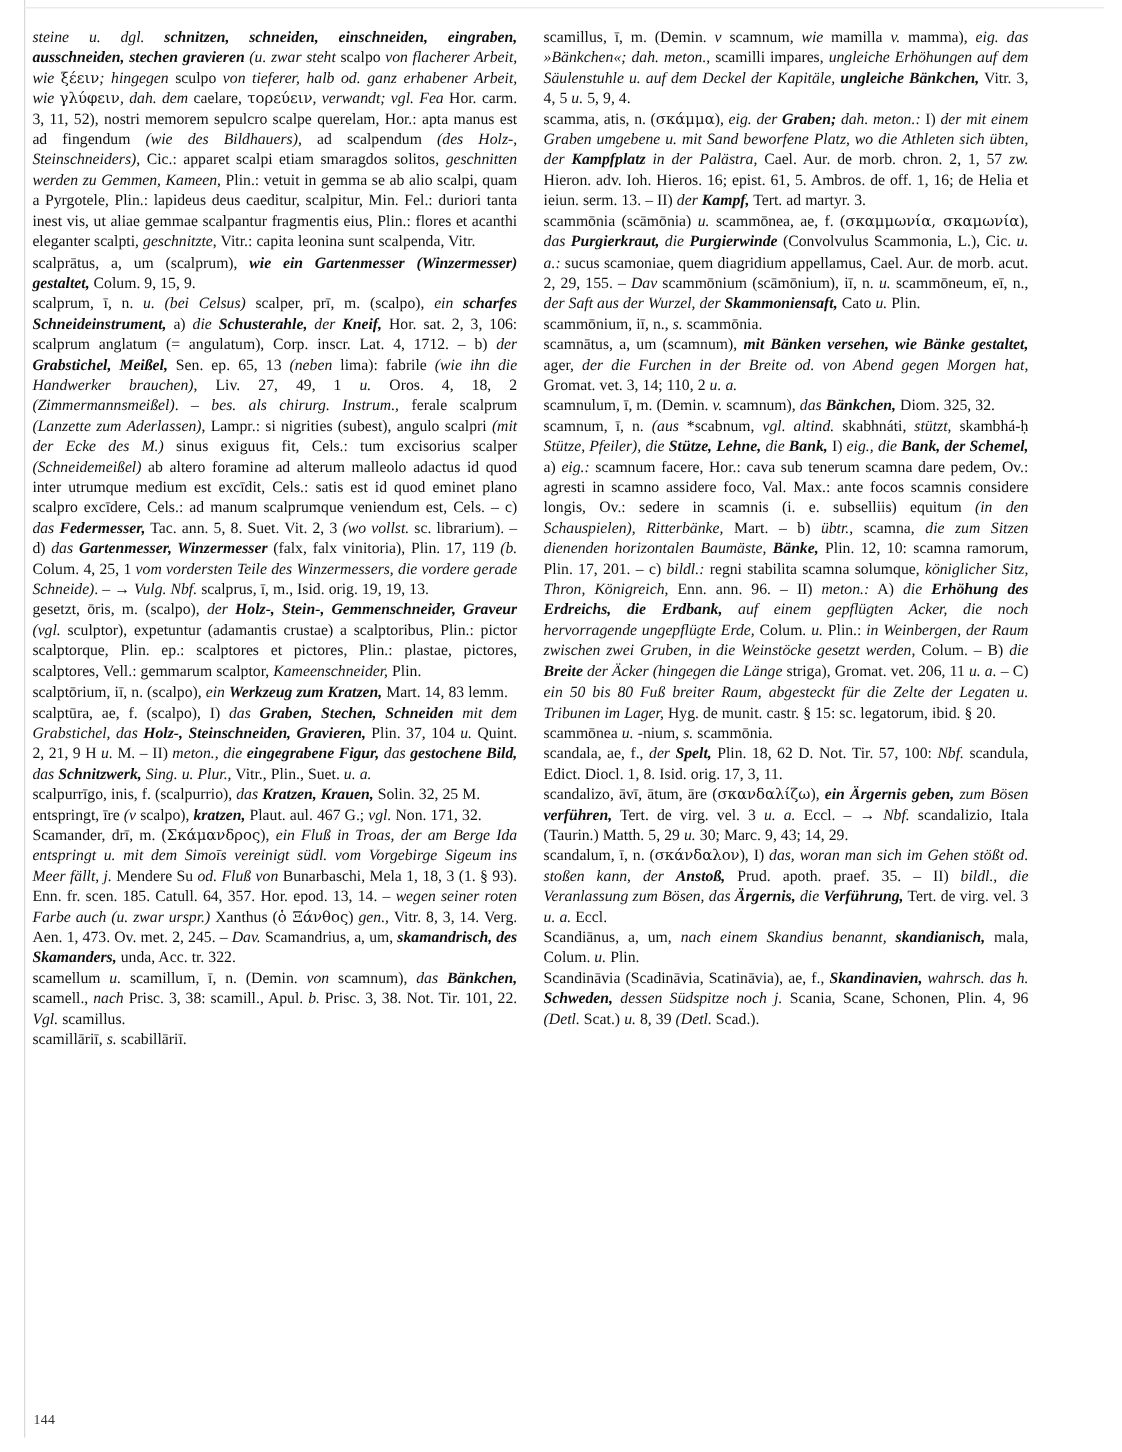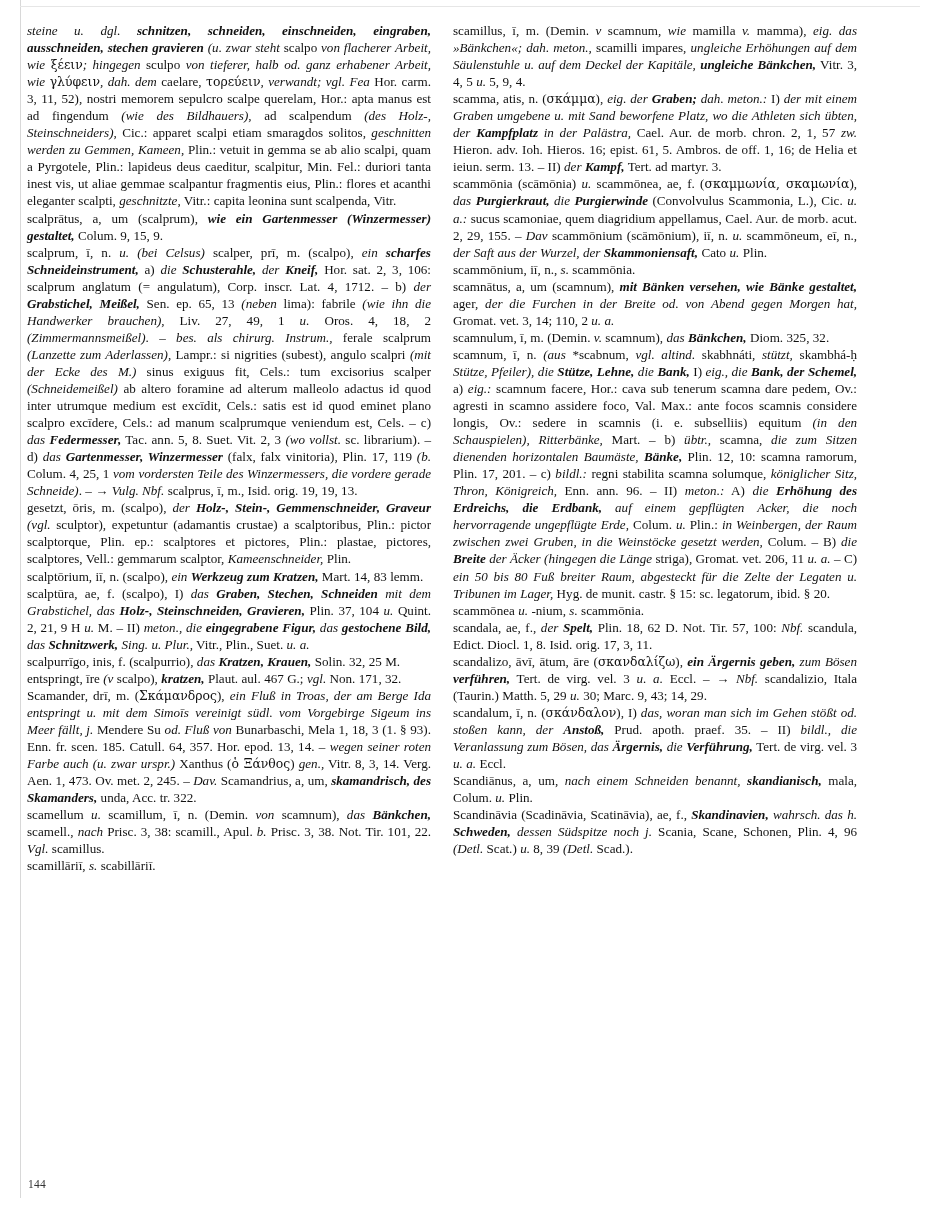--- a/index.html
+++ b/index.html
@@ -117,20 +117,20 @@
         <p class="entry"><b>scamma</b>, atis, n. (<span class="gr">σκάμμα</span>), <i>eig. der</i> <span class="bi">Graben;</span> <i>dah. meton.:</i> I) <i>der mit einem Graben umgebene u. mit Sand beworfene Platz, wo die Athleten sich übten, der</i> <span class="bi">Kampfplatz</span> <i>in der Palästra,</i> Cael. Aur. de morb. chron. 2, 1, 57 <i>zw.</i> Hieron. adv. Ioh. Hieros. 16; epist. 61, 5. Ambros. de off. 1, 16; de Helia et ieiun. serm. 13. – II) <i>der</i> <span class="bi">Kampf,</span> Tert. ad martyr. 3.</p>
         <p class="entry"><b>scammōnia</b> (scāmōnia) <i>u.</i> <b>scammōnea</b>, ae, f. (<span class="gr">σκαμμωνία, σκαμωνία</span>), <i>das</i> <span class="bi">Purgierkraut,</span> <i>die</i> <span class="bi">Purgierwinde</span> (Convolvulus Scammonia, L.), Cic. <i>u. a.:</i> sucus scamoniae, quem diagridium appellamus, Cael. Aur. de morb. acut. 2, 29, 155. – <i>Dav</i> <b>scammōnium</b> (scāmōnium), iī, n. <i>u.</i> <b>scammōneum</b>, eī, n., <i>der Saft aus der Wurzel, der</i> <span class="bi">Skammoniensaft,</span> Cato <i>u.</i> Plin.</p>
         <p class="entry"><b>scammōnium</b>, iī, n., <i>s.</i> scammōnia.</p>
         <p class="entry"><b>scamnātus</b>, a, um (scamnum), <span class="bi">mit Bänken versehen, wie Bänke gestaltet,</span> ager, <i>der die Furchen in der Breite od. von Abend gegen Morgen hat,</i> Gromat. vet. 3, 14; 110, 2 <i>u. a.</i></p>
         <p class="entry"><b>scamnulum</b>, ī, m. (Demin. <i>v.</i> scamnum), <i>das</i> <span class="bi">Bänkchen,</span> Diom. 325, 32.</p>
         <p class="entry"><b>scamnum</b>, ī, n. <i>(aus</i> *scabnum, <i>vgl. altind.</i> skabhnáti, <i>stützt,</i> skambhá-ḥ <i>Stütze, Pfeiler), die</i> <span class="bi">Stütze, Lehne,</span> <i>die</i> <span class="bi">Bank,</span> I) <i>eig., die</i> <span class="bi">Bank, der Schemel,</span> a) <i>eig.:</i> scamnum facere, Hor.: cava sub tenerum scamna dare pedem, Ov.: agresti in scamno assidere foco, Val. Max.: ante focos scamnis considere longis, Ov.: sedere in scamnis (i. e. subselliis) equitum <i>(in den Schauspielen), Ritterbänke,</i> Mart. – b) <i>übtr.,</i> scamna, <i>die zum Sitzen dienenden horizontalen Baumäste,</i> <span class="bi">Bänke,</span> Plin. 12, 10: scamna ramorum, Plin. 17, 201. – c) <i>bildl.:</i> regni stabilita scamna solumque, <i>königlicher Sitz, Thron, Königreich,</i> Enn. ann. 96. – II) <i>meton.:</i> A) <i>die</i> <span class="bi">Erhöhung des Erdreichs, die Erdbank,</span> <i>auf einem gepflügten Acker, die noch hervorragende ungepflügte Erde,</i> Colum. <i>u.</i> Plin.: <i>in Weinbergen, der Raum zwischen zwei Gruben, in die Weinstöcke gesetzt werden,</i> Colum. – B) <i>die</i> <span class="bi">Breite</span> <i>der Äcker (hingegen die Länge</i> striga), Gromat. vet. 206, 11 <i>u. a.</i> – C) <i>ein 50 bis 80 Fuß breiter Raum, abgesteckt für die Zelte der Legaten u. Tribunen im Lager,</i> Hyg. de munit. castr. § 15: sc. legatorum, ibid. § 20.</p>
         <p class="entry"><b>scammōnea</b> <i>u.</i> <b>-nium</b>, <i>s.</i> scammōnia.</p>
         <p class="entry"><b>scandala</b>, ae, f., <i>der</i> <span class="bi">Spelt,</span> Plin. 18, 62 D. Not. Tir. 57, 100: <i>Nbf.</i> scandula, Edict. Diocl. 1, 8. Isid. orig. 17, 3, 11.</p>
         <p class="entry"><b>scandalizo</b>, āvī, ātum, āre (<span class="gr">σκανδαλίζω</span>), <span class="bi">ein Ärgernis geben,</span> <i>zum Bösen</i> <span class="bi">verführen,</span> Tert. de virg. vel. 3 <i>u. a.</i> Eccl. – → <i>Nbf.</i> scandalizio, Itala (Taurin.) Matth. 5, 29 <i>u.</i> 30; Marc. 9, 43; 14, 29.</p>
         <p class="entry"><b>scandalum</b>, ī, n. (<span class="gr">σκάνδαλον</span>), I) <i>das, woran man sich im Gehen stößt od. stoßen kann, der</i> <span class="bi">Anstoß,</span> Prud. apoth. praef. 35. – II) <i>bildl., die Veranlassung zum Bösen, das</i> <span class="bi">Ärgernis,</span> <i>die</i> <span class="bi">Verführung,</span> Tert. de virg. vel. 3 <i>u. a.</i> Eccl.</p>
-        <p class="entry"><b>Scandiānus</b>, a, um, <i>nach einem Schneiden benannt,</i> <span class="bi">skandianisch,</span> mala, Colum. <i>u.</i> Plin.</p>
+        <p class="entry"><b>Scandiānus</b>, a, um, <i>nach einem Skandius benannt,</i> <span class="bi">skandianisch,</span> mala, Colum. <i>u.</i> Plin.</p>
         <p class="entry"><b>Scandināvia</b> (Scadināvia, Scatināvia), ae, f., <span class="bi">Skandinavien,</span> <i>wahrsch. das h.</i> <span class="bi">Schweden,</span> <i>dessen Südspitze noch j.</i> Scania, Scane, Schonen, Plin. 4, 96 <i>(Detl.</i> Scat.) <i>u.</i> 8, 39 <i>(Detl.</i> Scad.).</p>
       </div>
   </div>
 
   <div class="pagenum">144</div>
 
 </div>
 
 </body></html>

